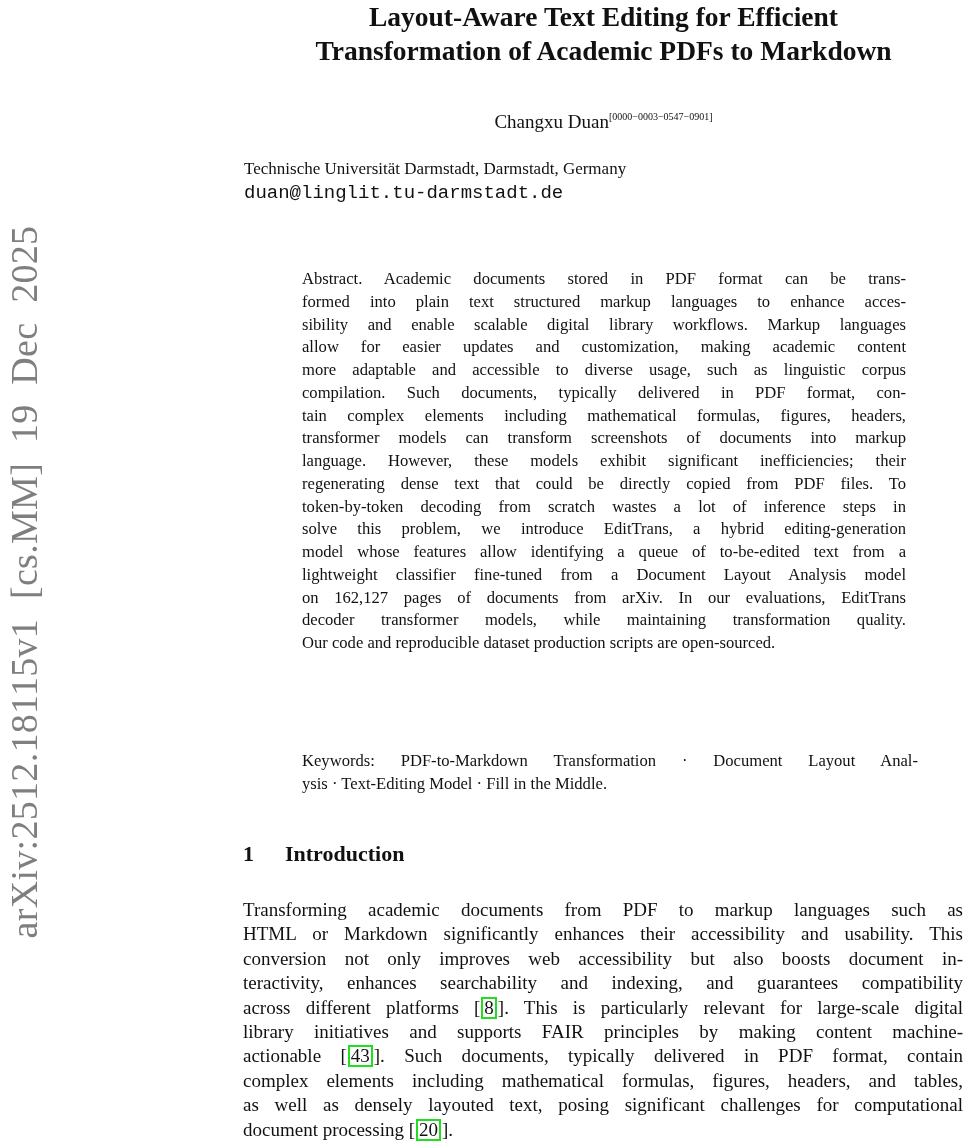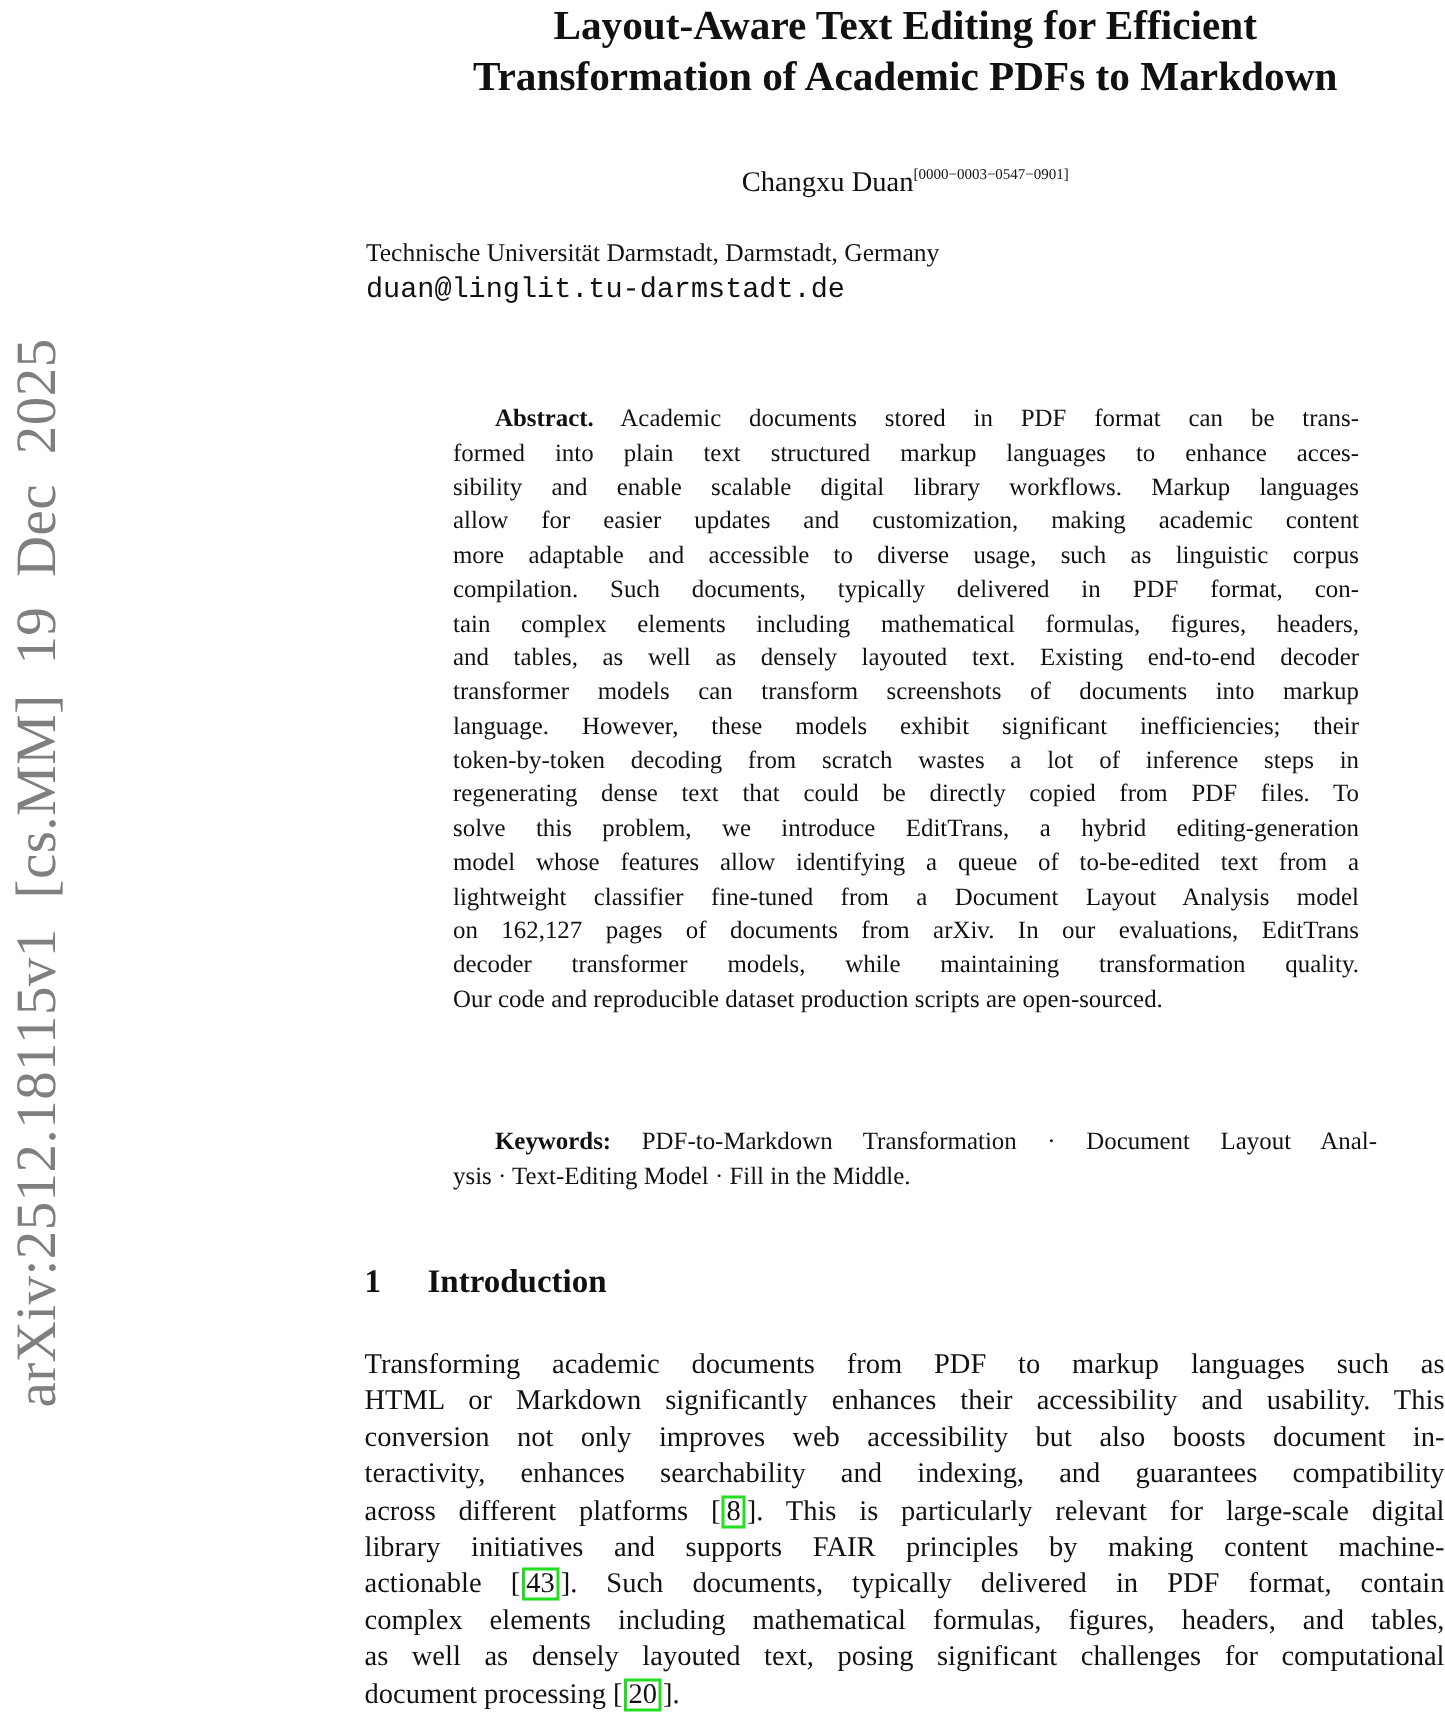--- a/index.html
+++ b/index.html
@@ -92,22 +92,21 @@
       white-space: nowrap;
       text-align: justify;
       text-align-last: justify;
       height: 22.75px;
       overflow: visible;
     }
     .abstract .line.last, .intro .line.last, .keywords .line.last {
       text-align-last: left;
     }
     .bold {
-      font-weight: bold;
-      margin-left: 28px;
+      font-weight: normal;
     }
     .keywords {
       position: absolute;
       left: 302px;
       top: 749px;
       width: 616px;
       font-family: "Liberation Serif", serif;
       font-size: 16.6px;
       line-height: 23px;
     }
@@ -178,25 +177,24 @@
 </div>
 
 <div class="abstract">
   <span class="line"><span class="bold">Abstract.</span><span> Academic documents stored in PDF format can be trans-</span></span>
   <span class="line">formed into plain text structured markup languages to enhance acces-</span>
   <span class="line">sibility and enable scalable digital library workflows. Markup languages</span>
   <span class="line">allow for easier updates and customization, making academic content</span>
   <span class="line">more adaptable and accessible to diverse usage, such as linguistic corpus</span>
   <span class="line">compilation. Such documents, typically delivered in PDF format, con-</span>
   <span class="line">tain complex elements including mathematical formulas, figures, headers,</span>
-  <span class="line">and tables, as well as densely layouted text. Existing end-to-end decoder</span>
   <span class="line">transformer models can transform screenshots of documents into markup</span>
   <span class="line">language. However, these models exhibit significant inefficiencies; their</span>
+  <span class="line">regenerating dense text that could be directly copied from PDF files. To</span>
   <span class="line">token-by-token decoding from scratch wastes a lot of inference steps in</span>
-  <span class="line">regenerating dense text that could be directly copied from PDF files. To</span>
   <span class="line">solve this problem, we introduce EditTrans, a hybrid editing-generation</span>
   <span class="line">model whose features allow identifying a queue of to-be-edited text from a</span>
   <span class="line">lightweight classifier fine-tuned from a Document Layout Analysis model</span>
   <span class="line">on 162,127 pages of documents from arXiv. In our evaluations, EditTrans</span>
   <span class="line">decoder transformer models, while maintaining transformation quality.</span>
   <span class="line last">Our code and reproducible dataset production scripts are open-sourced.</span>
 </div>
 
 <div class="keywords">
   <span class="line"><span class="bold">Keywords:</span><span> PDF-to-Markdown Transformation · Document Layout Anal-</span></span>

